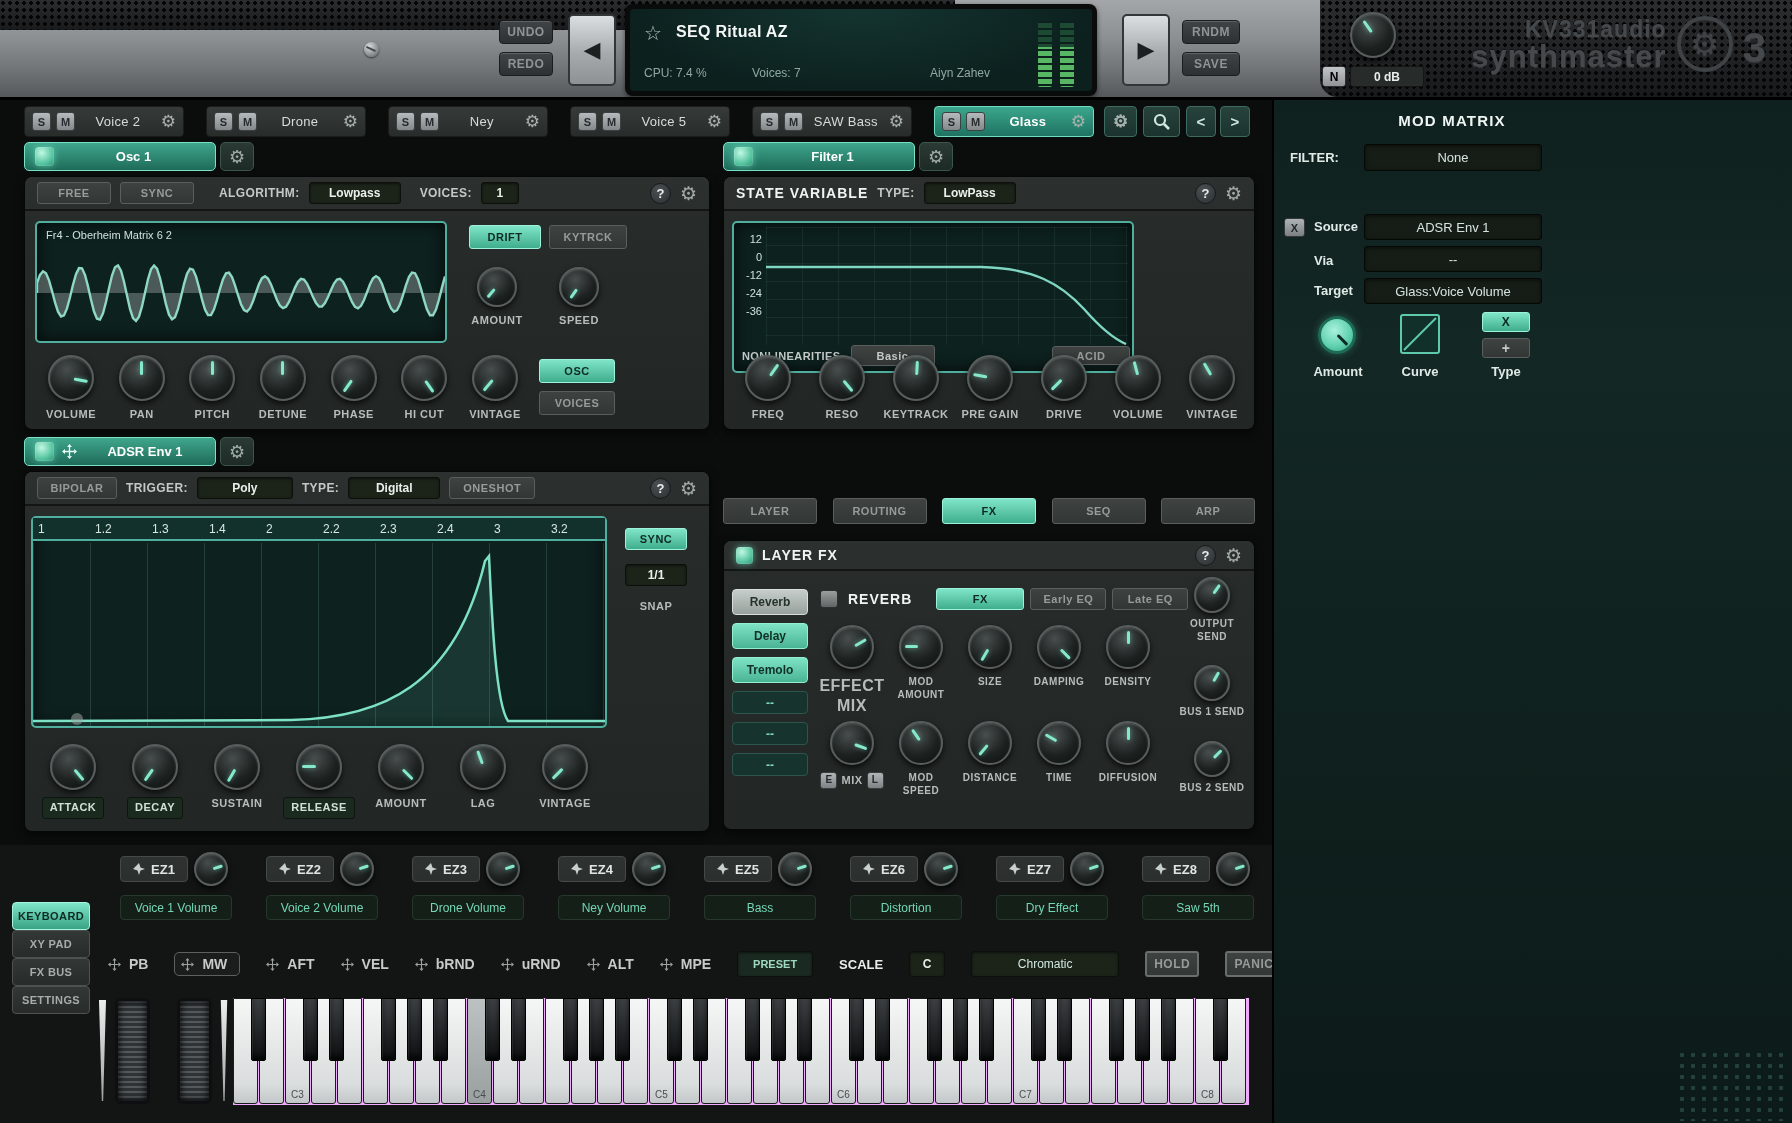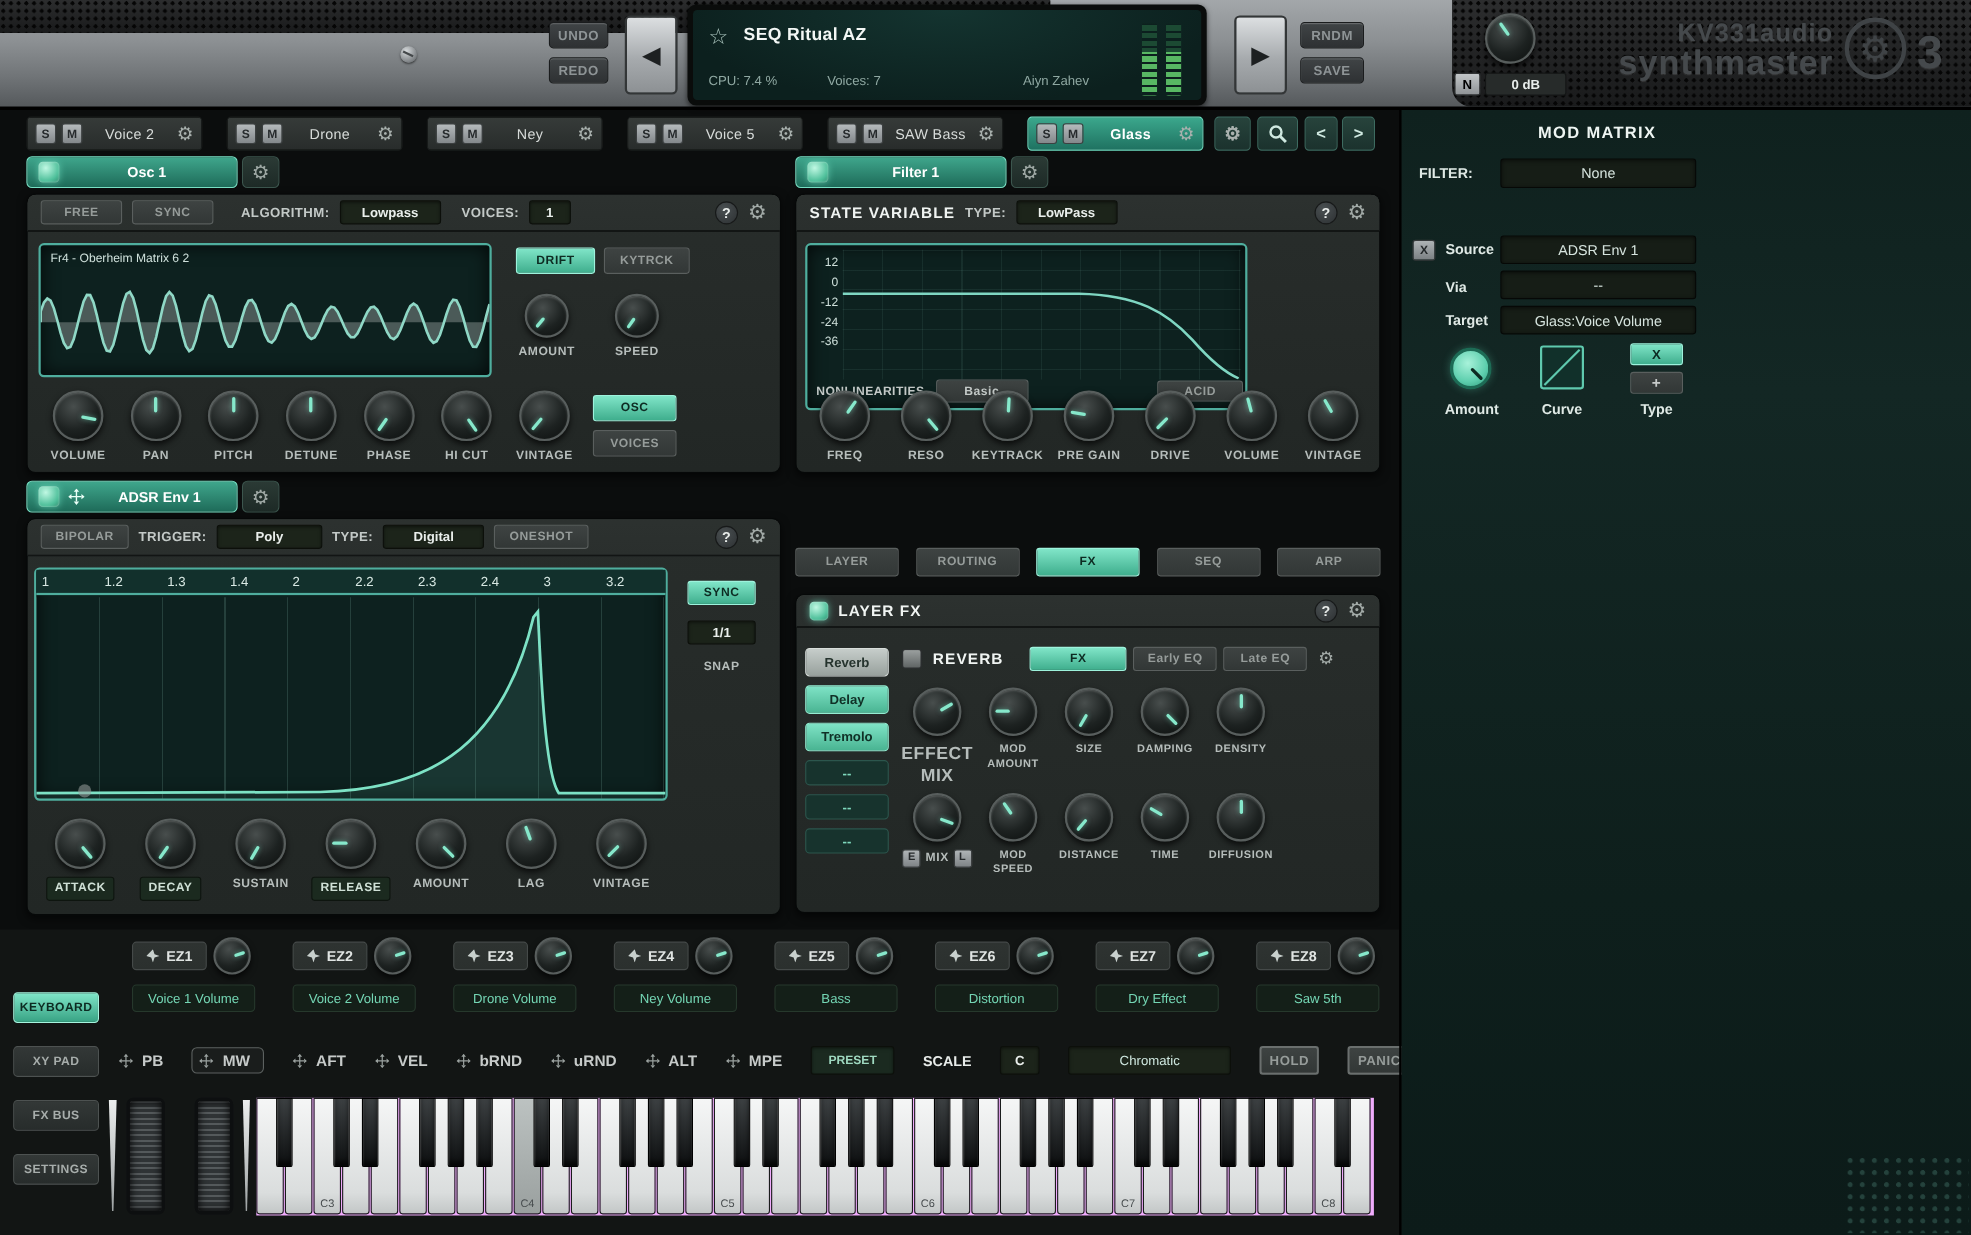--- a/index.html
+++ b/index.html
@@ -87,21 +87,21 @@
 .toggle{width:18px;height:18px;border-radius:3px;background:linear-gradient(180deg,#9ba09f,#5f6464);border:1px solid #2c2f30}
 .elbtn{width:17px;height:17px;display:flex;align-items:center;justify-content:center;background:linear-gradient(180deg,#b0b5b7,#7e8386);border:1px solid #3a3e3f;border-radius:3px;font-size:10px;font-weight:bold;color:#24282a}
 
 .ezrow{position:absolute;left:120px;top:852px;display:flex;gap:34px}
 .ez{width:112px}
 .ezhead{display:flex;align-items:center;gap:6px}
 .ezbtn{width:68px;height:26px;display:flex;align-items:center;justify-content:center;gap:6px;background:linear-gradient(180deg,#31363480,#00000000),#2b302e;border:1px solid #454a49;border-radius:4px;color:#e0e4e2;font-weight:bold;font-size:13px}
 .ezbox{margin-top:9px;height:25px;display:flex;align-items:center;justify-content:center;background:#141f18;border:1px solid #26382c;border-radius:4px;color:#74d6b4;font-size:12px}
 
 .bottomarea{position:absolute;left:0;top:845px;width:1272px;height:278px;background:#121514}
-.sidenav{position:absolute;left:12px;top:902px;display:flex;flex-direction:column;gap:21px}
+.sidenav{position:absolute;left:12px;top:902px;display:flex;flex-direction:column;}
 .snbtn{width:78px;height:28px;display:flex;align-items:center;justify-content:center;background:linear-gradient(180deg,#333837,#272c2b);border:1px solid #4d5251;border-radius:4px;color:#a7adab;font-weight:bold;font-size:11px;letter-spacing:.4px}
 .snbtn.act{background:linear-gradient(180deg,#7fe5c8,#38a384);border:1px solid #a5f4de;color:#0d2b22}
 .wheelrow{position:absolute;left:108px;top:948px;height:32px;display:flex;align-items:center;gap:26px}
 .witem{display:flex;align-items:center;gap:8px;font-size:14px;font-weight:bold;color:#c6cac9}
 .witem.boxed{border:1px solid #5c6160;border-radius:5px;padding:3px 12px 3px 6px;background:#1a1d1c}
 .wedge{position:absolute;background:linear-gradient(180deg,#eceeee,#9da2a3);clip-path:polygon(18% 0,82% 0,56% 100%,44% 100%)}
 .wheel{position:absolute;background:repeating-linear-gradient(180deg,#54595b 0 2px,#2f3335 2px 5px);border:3px solid #0d0f10;border-radius:6px;box-shadow:inset 0 0 9px #000}
 .piano{position:absolute;left:233px;top:998px;width:1016px;height:107px;background:#f0abfc}
 .wkey{position:absolute;top:0;width:25px;height:106px;background:linear-gradient(180deg,#f5f6f6,#dadddd 82%,#c3c7c7);border:1px solid #1a1c1c;border-radius:0 0 3px 3px}
 .wkey.pressed{background:linear-gradient(180deg,#bcc2c1,#9aa09f)}
@@ -570,20 +570,40 @@
           <div class="knob k44">
             <div class="ind" style="transform: rotate(-60deg);"></div>
           </div>
           <div class="klbl" style="font-size:10px">TIME</div>
         </div>
         <div class="kunit">
           <div class="knob k44">
             <div class="ind" style="transform: rotate(0deg);"></div>
           </div>
           <div class="klbl" style="font-size:10px">DIFFUSION</div>
+        </div>
+      </div>
+    <div class="stack" style="left:450px;top:36px;gap:22px">
+        <div class="kunit" style="width:76px;gap:5px">
+          <div class="knob k38">
+            <div class="ind" style="transform: rotate(35deg);"></div>
+          </div>
+          <div class="klbl" style="font-size:10px">OUTPUT SEND</div>
+        </div>
+        <div class="kunit" style="width:76px;gap:5px">
+          <div class="knob k38">
+            <div class="ind" style="transform: rotate(30deg);"></div>
+          </div>
+          <div class="klbl" style="font-size:10px">BUS 1 SEND</div>
+        </div>
+        <div class="kunit" style="width:76px;gap:5px">
+          <div class="knob k38">
+            <div class="ind" style="transform: rotate(45deg);"></div>
+          </div>
+          <div class="klbl" style="font-size:10px">BUS 2 SEND</div>
         </div>
       </div>
   </div>
 
   <div class="bottomarea"></div>
   <div class="ezrow">
       <div class="ez">
         <div class="ezhead">
           <div class="ezbtn">
             <svg width="12" height="12" viewBox="0 0 12 12">

